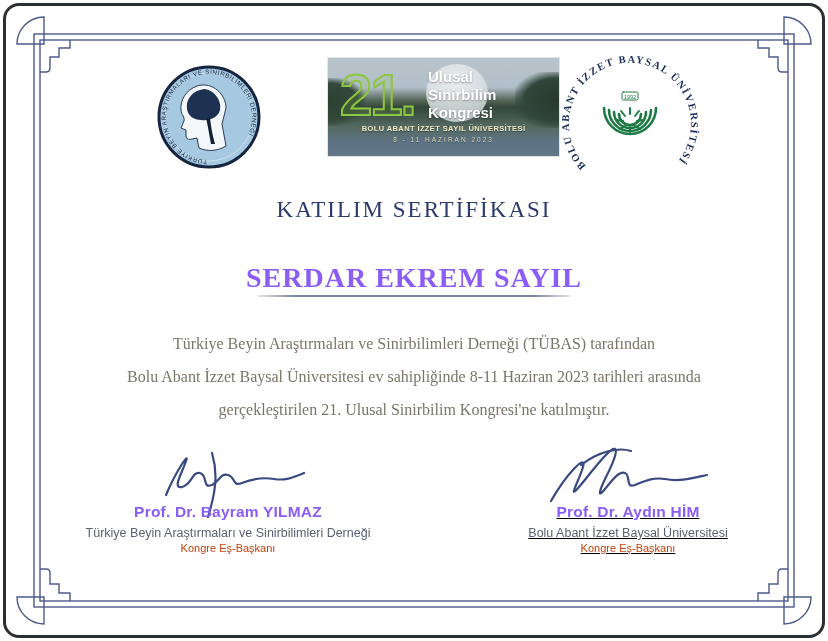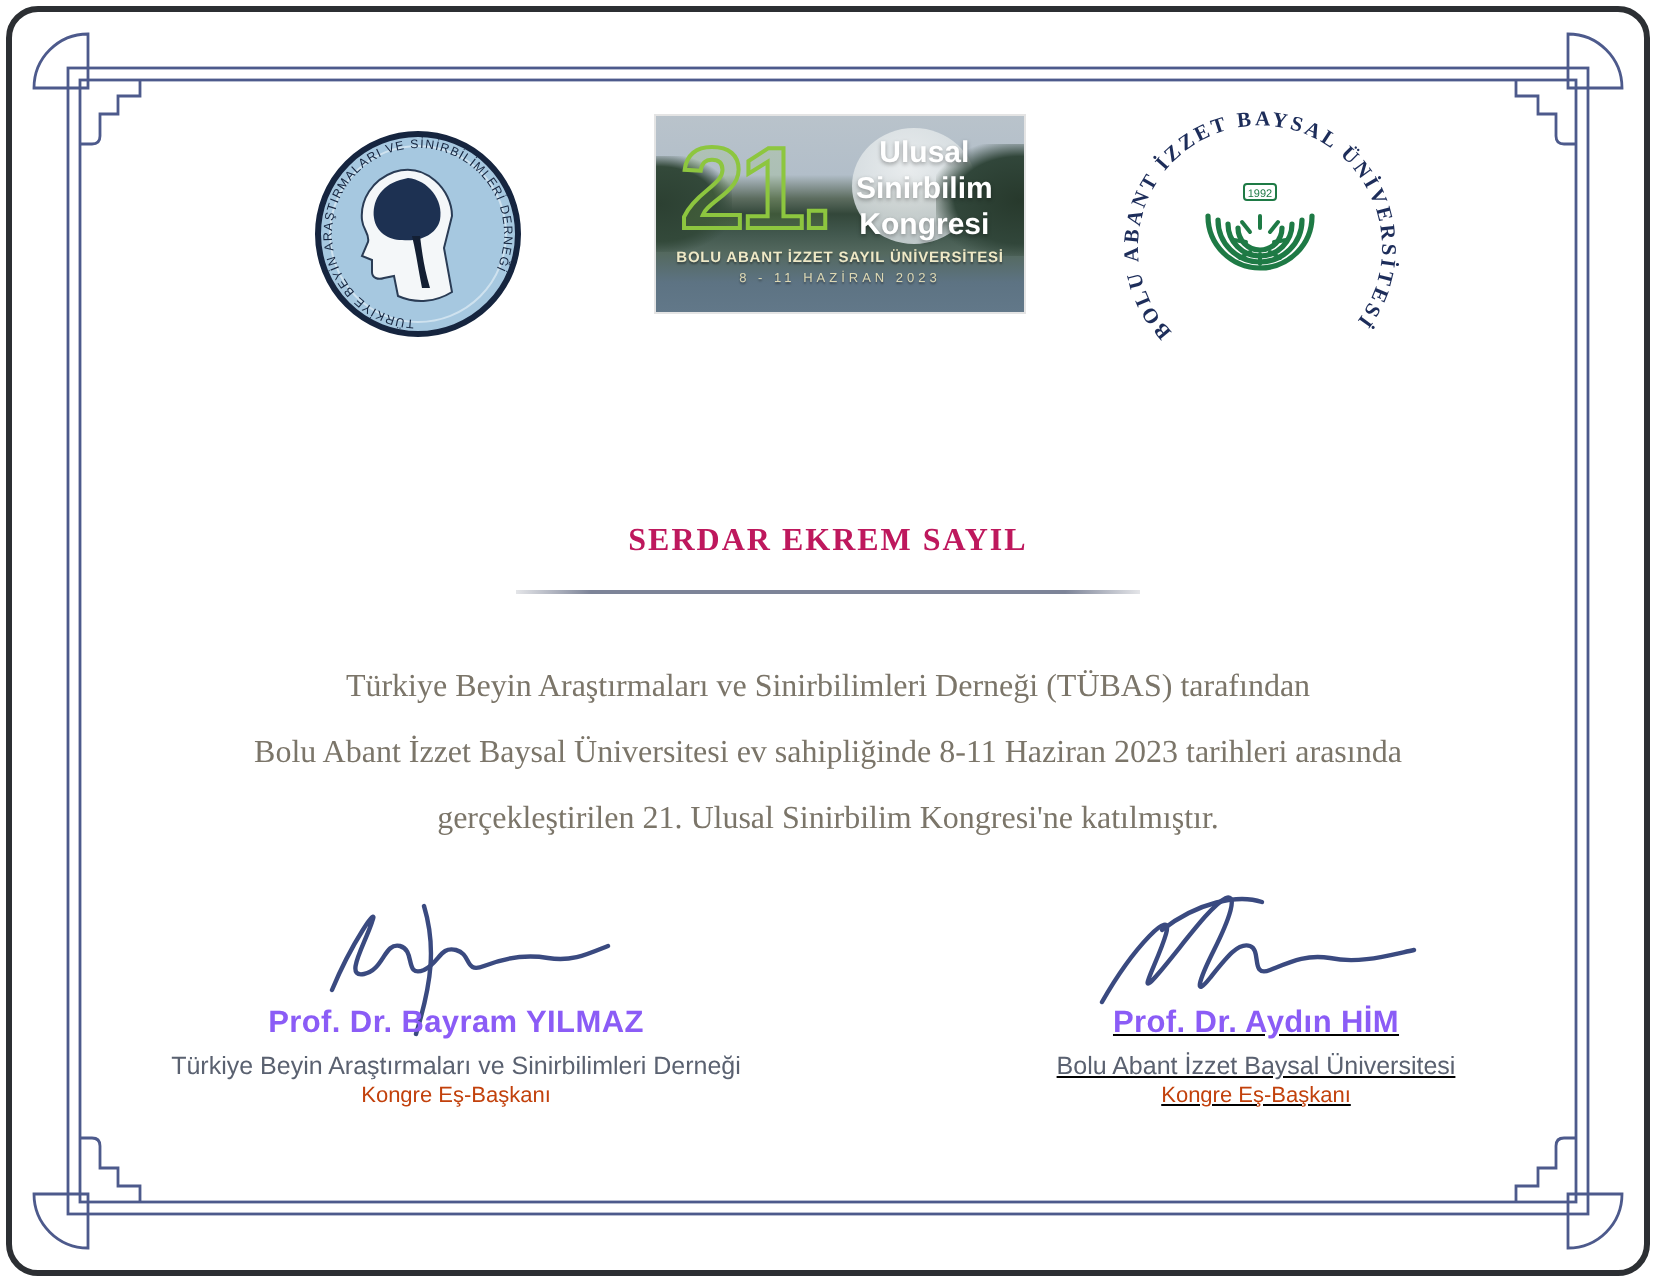--- a/index.html
+++ b/index.html
@@ -13,45 +13,46 @@
   }
   .frame-svg{position:absolute;left:0;top:0;}
   
   .logo-tubas{position:absolute;left:156px;top:64px;width:106px;height:106px;}
   .logo-ibu{position:absolute;left:556px;top:48px;width:148px;height:148px;}
   .banner{
     position:absolute;left:328px;top:58px;width:184px;height:98px;overflow:hidden;
     background:linear-gradient(180deg,#b9c3cb 0%,#b2bec9 30%,#5d6d60 42%,#33473a 50%,#42584e 60%,#54695f 70%,#5d7383 85%,#627889 100%);
     box-shadow:0 0 0 1px #e4e4e4;
     font-family:"Liberation Sans", sans-serif;
+    padding-left:47px;
   }
   .banner-trees-left{position:absolute;left:-14px;top:20px;width:52px;height:48px;
     background:radial-gradient(ellipse at 30% 50%, #2c4032 0%, #33493a 55%, rgba(51,73,58,0) 75%);}
   .banner-trees-right{position:absolute;right:-16px;top:14px;width:60px;height:56px;
     background:radial-gradient(ellipse at 70% 50%, #27392c 0%, #31463a 55%, rgba(49,70,58,0) 78%);}
   .banner-dome{position:absolute;left:98px;top:6px;width:62px;height:58px;border-radius:50%;
     background:radial-gradient(circle at 45% 35%, #f2f4f4 0%, #dde3e5 55%, #c3ccd1 100%);opacity:.85;}
   .banner-num{
     position:absolute;left:12px;top:6px;font-size:58px;line-height:62px;font-weight:bold;
     color:rgba(141,198,63,0.14);-webkit-text-stroke:2px #8dc63f;letter-spacing:-2px;
   }
-  .banner-title{position:absolute;left:100px;top:10px;text-align:center;color:#ffffff;
+  .banner-title{position:absolute;left:100px;top:10px;text-align:left;color:#ffffff;
     font-weight:bold;font-size:15px;line-height:18px;text-shadow:0 1px 2px rgba(0,0,0,.35);}
   .banner-venue{position:absolute;left:0;top:66px;width:100%;text-align:center;color:#efe9c6;
     font-weight:bold;font-size:7.5px;letter-spacing:.4px;text-shadow:0 1px 1px rgba(0,0,0,.4);}
   .banner-dates{position:absolute;left:0;top:78px;width:100%;text-align:center;color:#ddd8b4;
     font-size:6.5px;letter-spacing:2px;text-shadow:0 1px 1px rgba(0,0,0,.4);}
   
   .title{
     position:absolute;left:0;top:197px;width:100%;text-align:center;
     font-size:23px;letter-spacing:2px;color:#2c3a6d;
   }
   .name{
     position:absolute;left:0;top:262px;width:100%;text-align:center;
-    font-size:16px;font-weight:bold;letter-spacing:1px;color:#be185d;
+    font-size:28px;font-weight:bold;letter-spacing:1px;color:#8b5cf6;
   }
   .name-underline{
     position:absolute;left:50%;top:295px;width:312px;height:2px;transform:translateX(-50%);
     background:linear-gradient(90deg,rgba(120,126,142,.2),#7d8498 12%,#7d8498 88%,rgba(120,126,142,.2));
   }
   .body-text{
     position:absolute;left:64px;top:327px;width:700px;text-align:center;
     font-size:16px;line-height:33px;color:#7b7569;
   }
   
@@ -143,20 +144,21 @@
       <g stroke-width="2.6">
         <path d="M 63 66 A 11 11 0 0 0 85 66"></path>
         <path d="M 58 64 A 16 16 0 0 0 90 64"></path>
         <path d="M 53 62 A 21 21 0 0 0 95 62"></path>
         <path d="M 48 60 A 26 26 0 0 0 100 60"></path>
       </g>
     </g>
     <text x="74" y="50.5" text-anchor="middle" font-family="Liberation Sans, sans-serif" font-size="5.5" fill="#1e7a45">1992</text>
   </svg>
 
+  <div class="title">KATILIM SERTİFİKASI</div>
 
   <div class="name">SERDAR EKREM SAYIL</div>
   <div class="name-underline"></div>
 
   <div class="body-text">
     <div>Türkiye Beyin Araştırmaları ve Sinirbilimleri Derneği (TÜBAS) tarafından</div>
     <div>Bolu Abant İzzet Baysal Üniversitesi ev sahipliğinde 8-11 Haziran 2023 tarihleri arasında</div>
     <div>gerçekleştirilen 21. Ulusal Sinirbilim Kongresi'ne katılmıştır.</div>
   </div>
 

